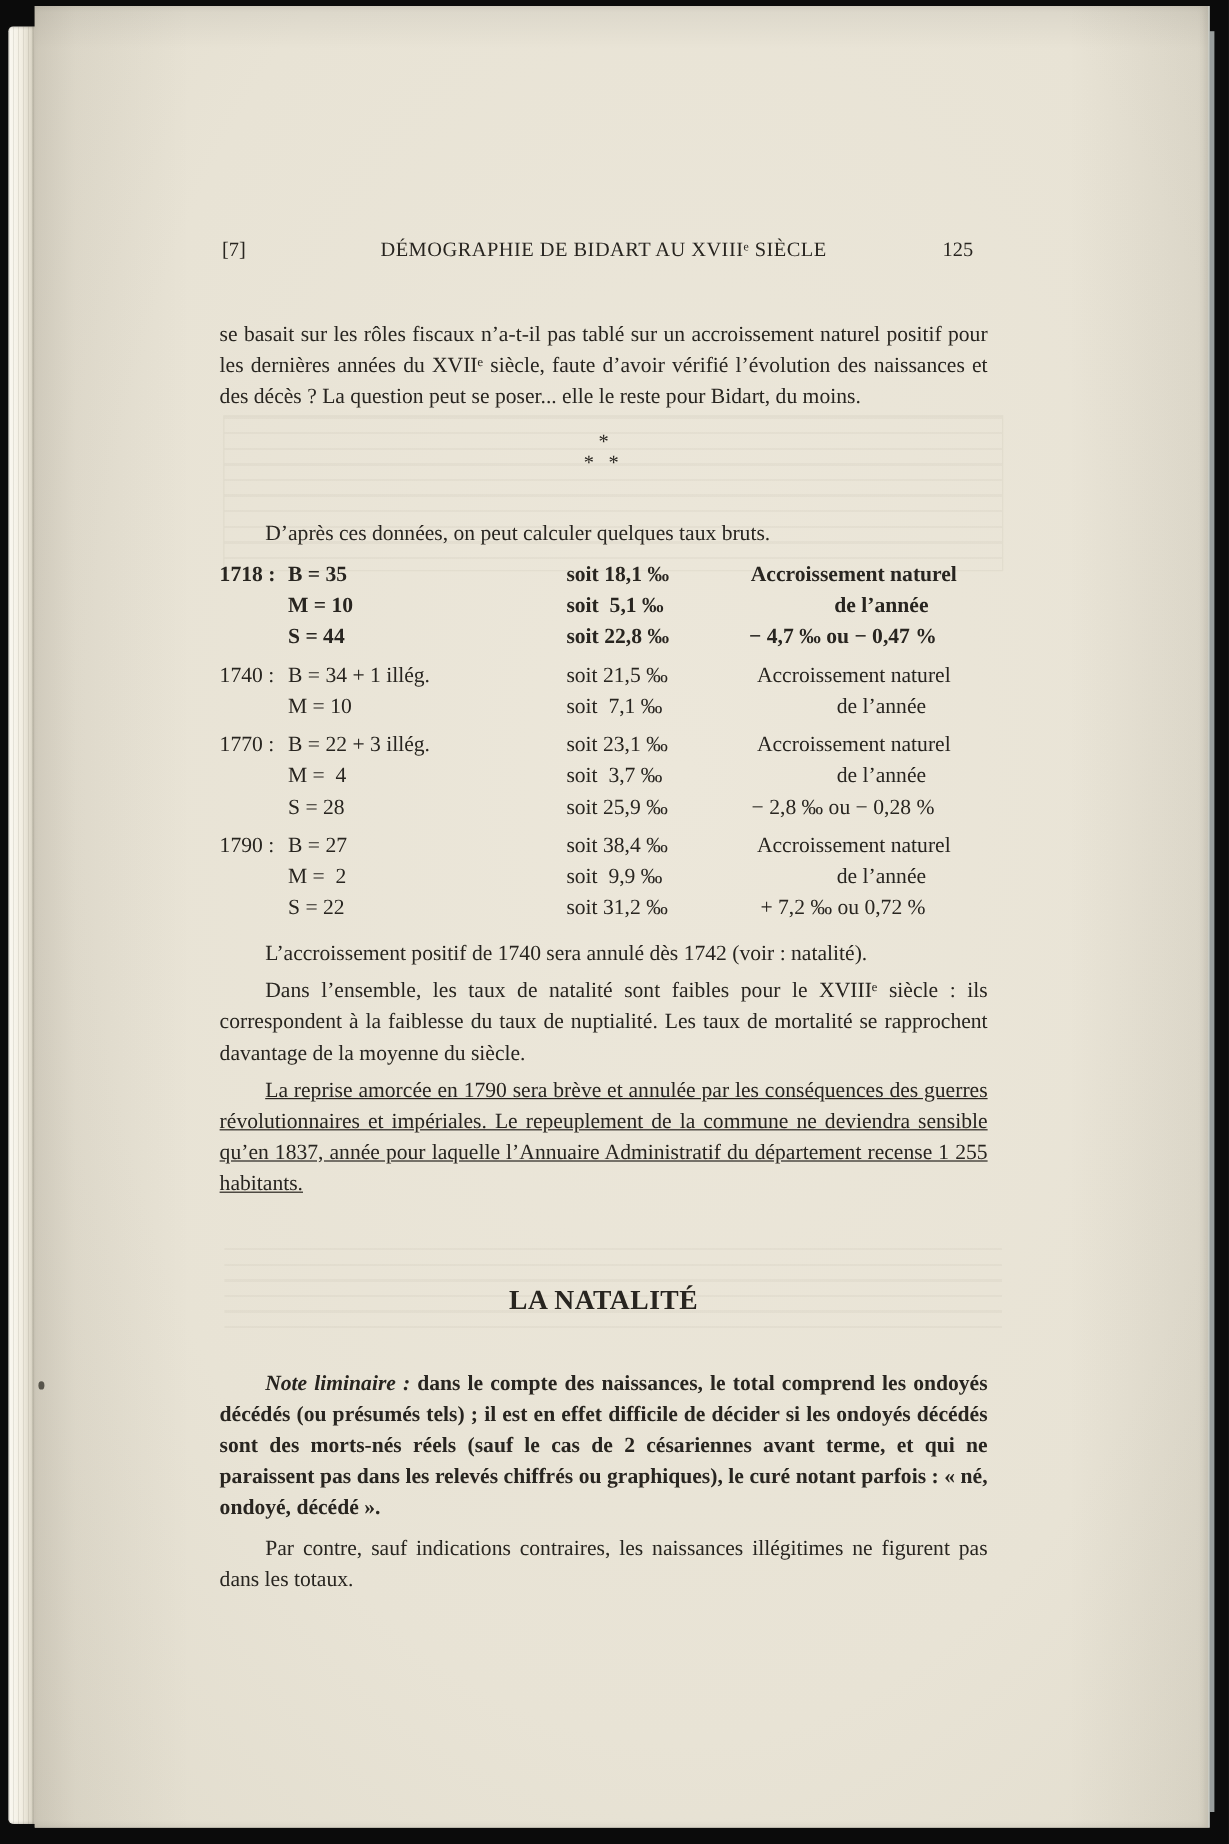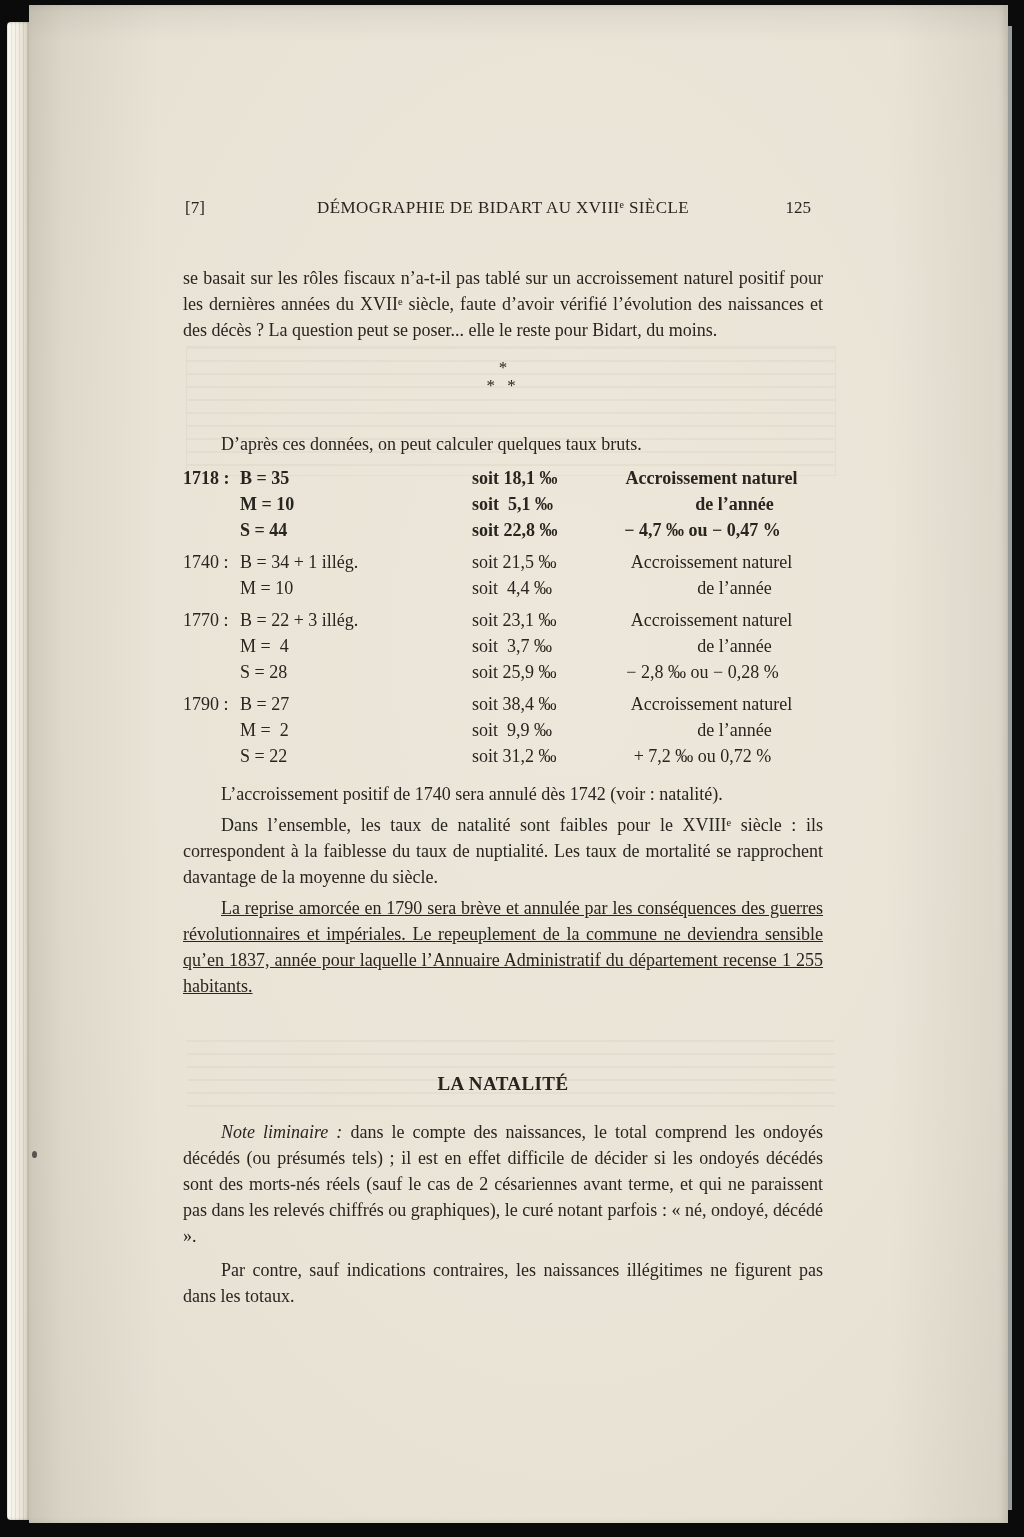--- a/index.html
+++ b/index.html
@@ -79,23 +79,23 @@
   .col-rate { white-space: pre; }
   .col-right { white-space: pre; text-align: center; }
   .indent-right { padding-left: 46px; }
   .pull-left { margin-left: -18px; }
 
   .p-accr   { margin-top: 12px; text-indent: 38px; }
   .p-ens    { margin-top: 5px;  text-indent: 38px; }
   .p-rep    { margin-top: 5px;  text-indent: 38px; text-decoration: underline; }
 
   .heading  { margin-top: 72px; text-align: center; font-weight: 700;
-              font-size: 19px; letter-spacing: 0.4px; }
-
-  .p-note   { margin-top: 22px; text-indent: 38px; }
+              font-size: 23px; letter-spacing: 0.4px; }
+
+  .p-note   { margin-top: 42px; text-indent: 38px; font-weight: bold; }
   .p-contre { margin-top: 8px;  text-indent: 38px; }
   .italic   { font-style: italic; }
 </style>
 </head>
 <body>
 
 <div class="scan">
 
   <div class="page-edges"></div>
 
@@ -147,21 +147,21 @@
         <div class="rate-block">
           <div class="rate-row">
             <span class="col-year">1740 :</span>
             <span class="col-lhs">B = 34 + 1 illég.</span>
             <span class="col-rate">soit 21,5 ‰</span>
             <span class="col-right">Accroissement naturel</span>
           </div>
           <div class="rate-row">
             <span class="col-year"></span>
             <span class="col-lhs">M = 10</span>
-            <span class="col-rate">soit  4,4 ‰</span>
+            <span class="col-rate">soit  7,1 ‰</span>
             <span class="col-right indent-right">de l’année</span>
           </div>
         </div>
 
         <div class="rate-block">
           <div class="rate-row">
             <span class="col-year">1770 :</span>
             <span class="col-lhs">B = 22 + 3 illég.</span>
             <span class="col-rate">soit 23,1 ‰</span>
             <span class="col-right">Accroissement naturel</span>

